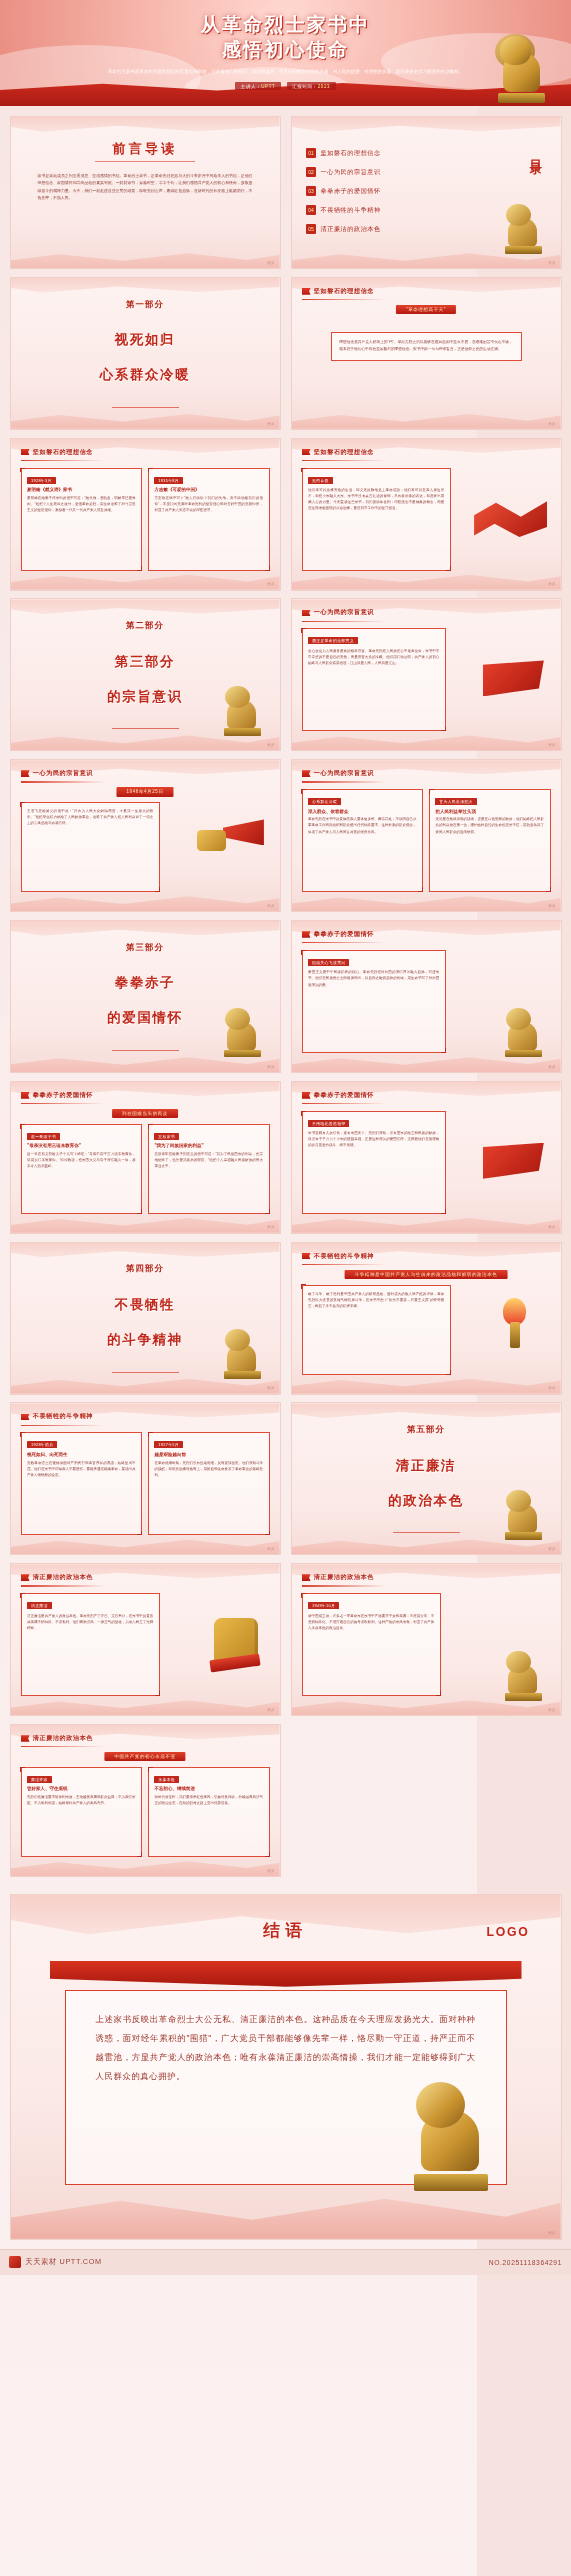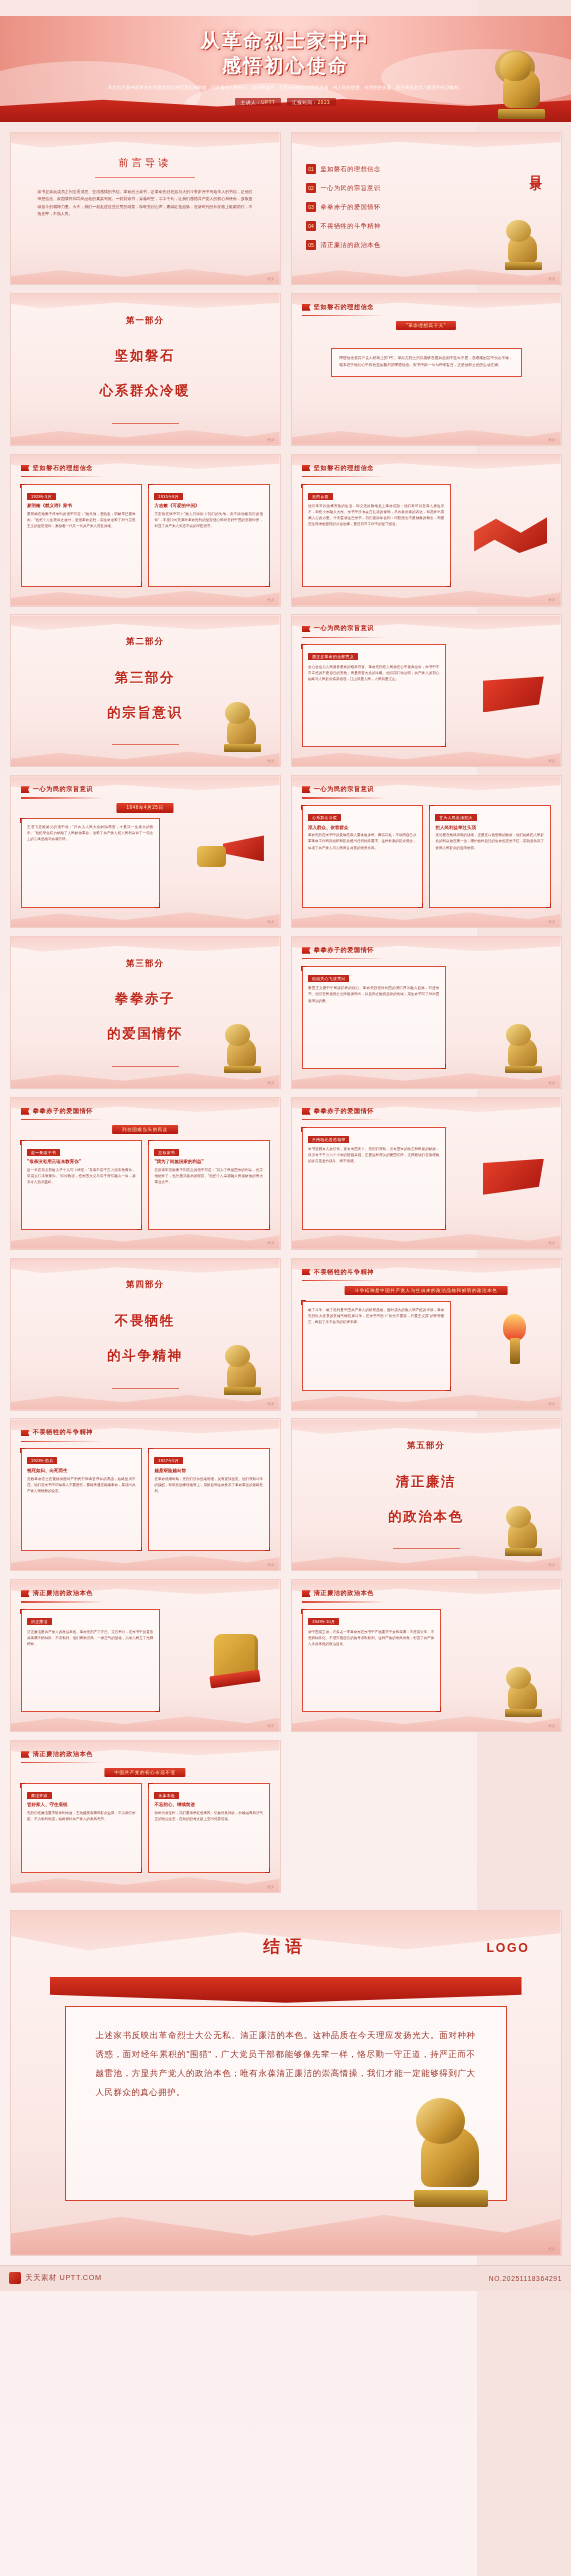--- a/index.html
+++ b/index.html
@@ -7,21 +7,21 @@
     width: 571px;
     background: #f6e3e0;
     font-family: "Liberation Sans", sans-serif;
     color: #7d1f1f;
   }
   .page {
     width: 477px;
     min-height: 2576px;
     position: relative;
     background: linear-gradient(180deg,#f7e6e3 0%, #f9eceb 40%, #fbf1f0 100%);
-    padding: 16px 0 0 0;
+    padding: 0 0 0 0;
   }
 
   
   .hero {
     position: relative;
     width: 571px;
     height: 106px;
     background: radial-gradient(circle at 50% 20%, #ffd9d2 0%, #f7b8ae 45%, #e98d80 100%);
     overflow: hidden;
   }
@@ -152,21 +152,21 @@
   .cat-item .lbl { font-size: 6.1px; color: #a8231a; letter-spacing: 0.6px; }
   .cat-title {
     position: absolute; right: 16.7px; top: 33px; z-index: 6;
     font-size: 12.3px; font-weight: bold; color: #c0281b; letter-spacing: 3.3px;
     writing-mode: vertical-rl;
   }
 
   
   .pre-title {
     position: absolute; left: 0; right: 0; top: 23.4px; text-align: center; z-index: 6;
-    font-size: 10px; font-weight: normal; color: #c0281b; letter-spacing: 3.3px;
+    font-size: 13px; font-weight: bold; color: #c0281b; letter-spacing: 3.3px;
   }
   .pre-underline {
     position: absolute; left: 50%; transform: translateX(-50%); top: 44px;
     width: 100px; height: 1.1px; background: #d8402c; opacity: .6; z-index: 6;
   }
   .pre-body {
     position: absolute; left: 27px; right: 27px; top: 55px; z-index: 6;
     font-size: 3.9px; line-height: 7.3px; color: #8a3a31; text-align: justify;
   }
 
@@ -395,21 +395,21 @@
         <div class="base"></div>
       </div>
       <div class="watermark">预览</div>
     </div>
 
     <div class="slide">
       <div class="topwave"></div>
       <div class="botwave"></div>
       <div class="sec-center">
         <div class="part">第一部分</div>
-        <div class="big">坚如磐石</div>
+        <div class="big">视死如归</div>
         <div class="big">心系群众冷暖</div>
         <div class="endash"></div>
       </div>
       <div class="watermark">预览</div>
     </div>
 
     <div class="slide">
       <div class="topwave"></div>
       <div class="botwave"></div>
       <div class="shead">

